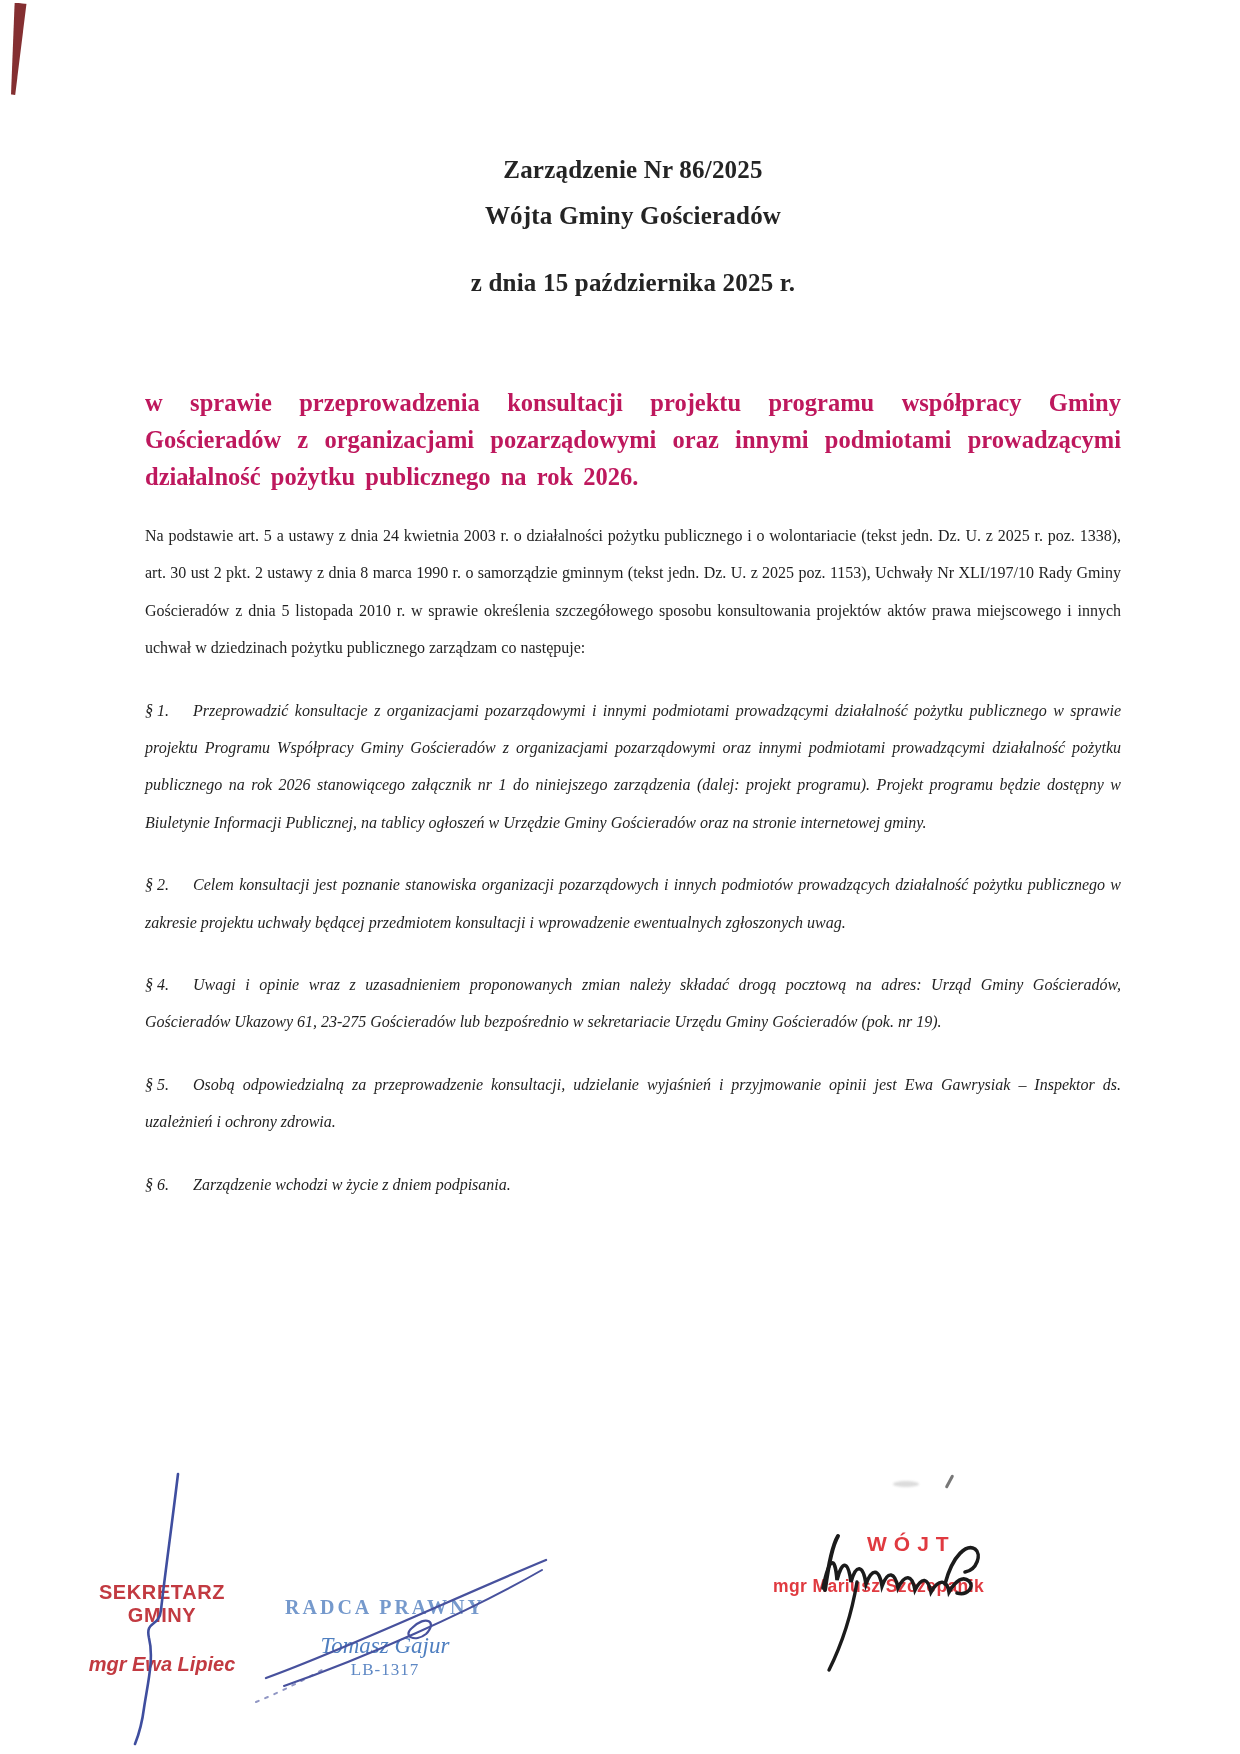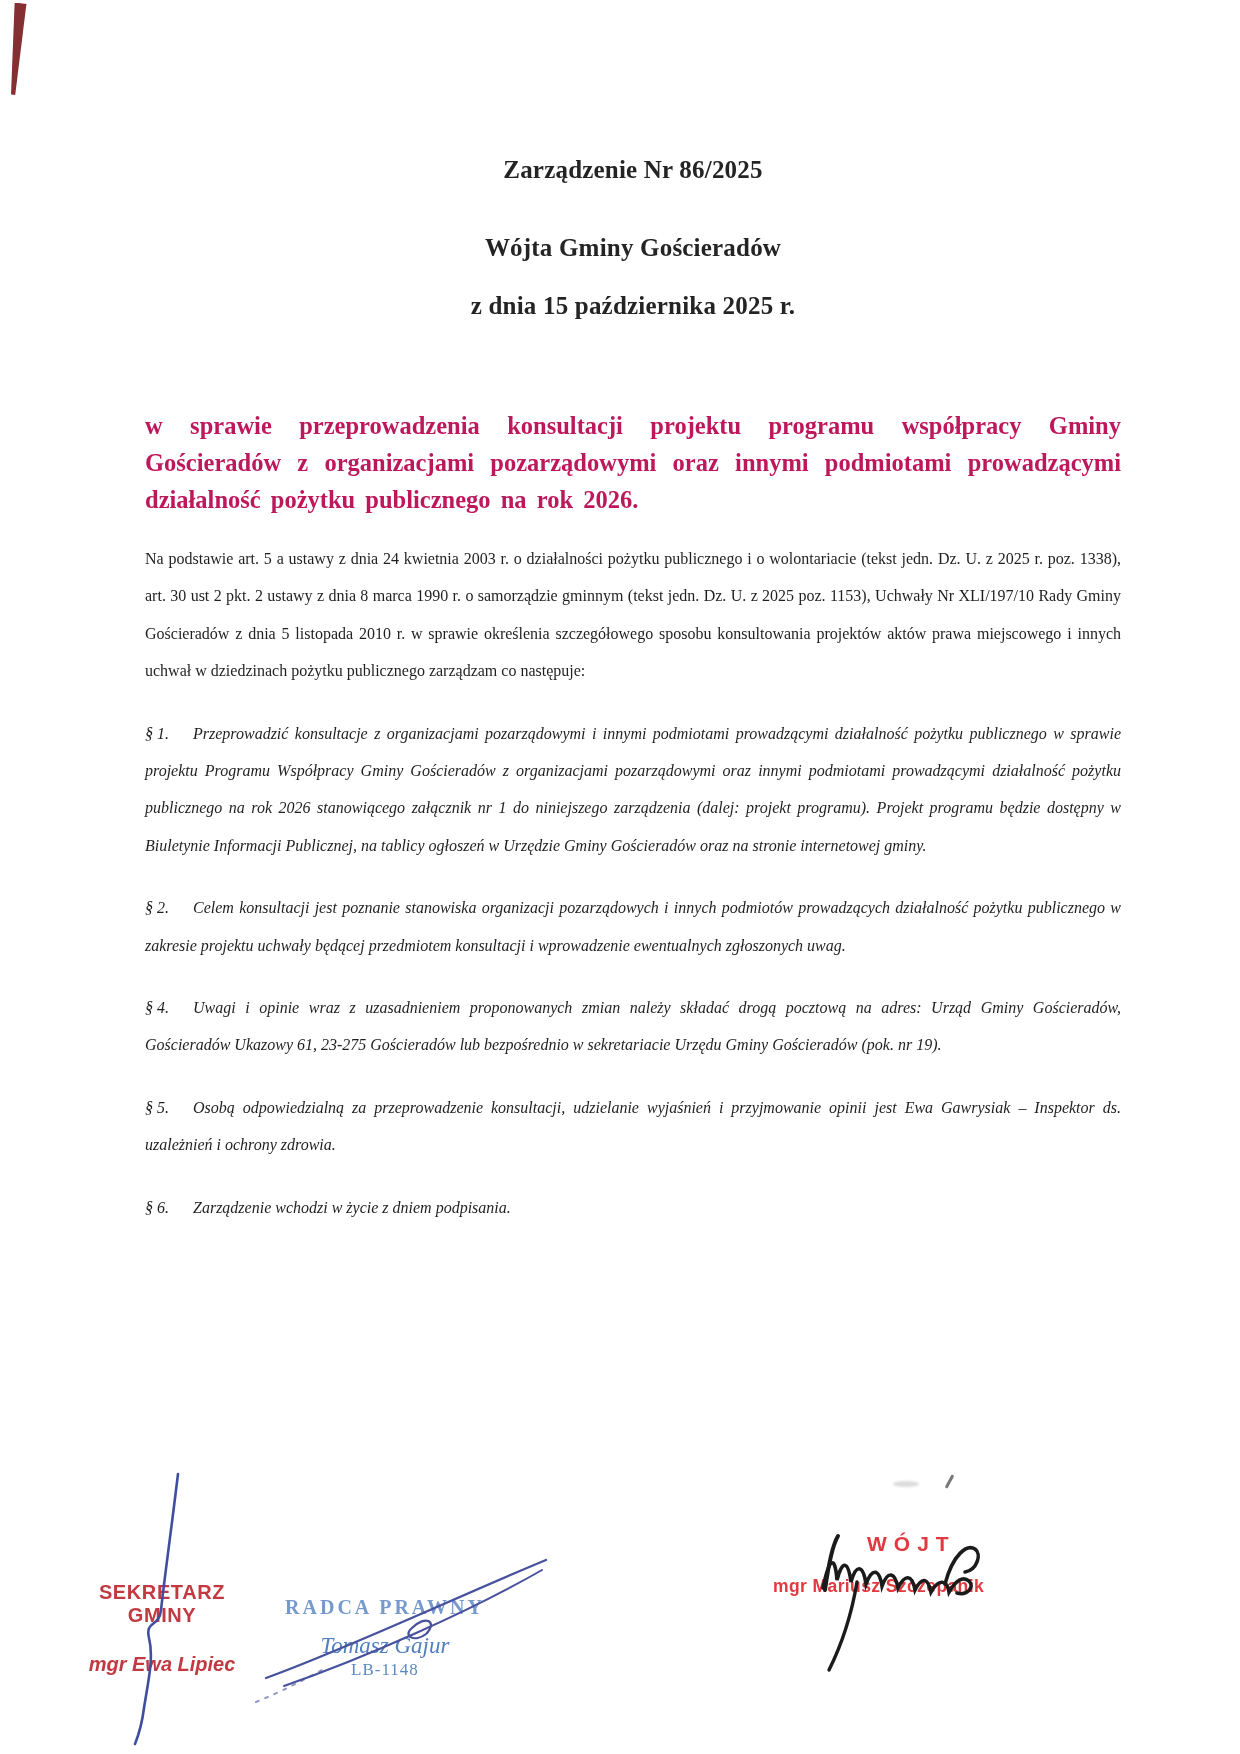--- a/index.html
+++ b/index.html
@@ -18,22 +18,22 @@
   }
   .doc-title{
     text-align:center;
     font-weight:bold;
     font-size:25px;
     line-height:31px;
     color:#242424;
     letter-spacing:0.2px;
   }
   .doc-title.t1{margin-top:142px;}
-  .doc-title.t2{margin-top:47px;}
-  .doc-title.t3{margin-top:27px;}
+  .doc-title.t2{margin-top:15px;}
+  .doc-title.t3{margin-top:36px;}
   .subject{
     margin-top:86px;
     font-weight:bold;
     font-size:24.5px;
     line-height:37px;
     text-align:justify;
     word-spacing:4px;
     color:#be185d;
   }
   .para{
@@ -140,21 +140,21 @@
     <div class="role">SEKRETARZ GMINY</div>
     <div class="name">mgr Ewa Lipiec</div>
   </div>
   <svg class="pen pen-secretary" width="80" height="280" viewBox="0 0 80 280">
     <path d="M 60,6 C 53,64 47,106 43,142 C 41,160 27,152 31,170 C 36,190 30,214 26,240 C 24,256 21,266 17,276" fill="none" stroke="#3f4e9f" stroke-width="2.6" stroke-linecap="round"></path>
   </svg>
 
   <div class="sig sig-legal">
     <div class="role">RADCA PRAWNY</div>
     <div class="name">Tomasz Gajur</div>
-    <div class="license">LB-1148</div>
+    <div class="license">LB-1317</div>
   </div>
   <svg class="pen pen-legal" width="300" height="160" viewBox="0 0 300 160">
     <path d="M 14,126 C 92,98 207,44 294,8" fill="none" stroke="#47519d" stroke-width="2.3" stroke-linecap="round"></path>
     <path d="M 32,134 C 112,106 217,60 290,18" fill="none" stroke="#47519d" stroke-width="2" stroke-linecap="round"></path>
     <path d="M 160,76 C 174,62 186,70 174,82 C 163,91 150,84 160,76" fill="none" stroke="#47519d" stroke-width="2.2" stroke-linecap="round"></path>
     <path d="M 4,150 C 26,141 48,130 70,118" fill="none" stroke="#47519d" stroke-width="2" stroke-dasharray="3,7" stroke-linecap="round" opacity="0.6"></path>
   </svg>
 
   <div class="sig sig-mayor">
     <div class="role">WÓJT</div>

